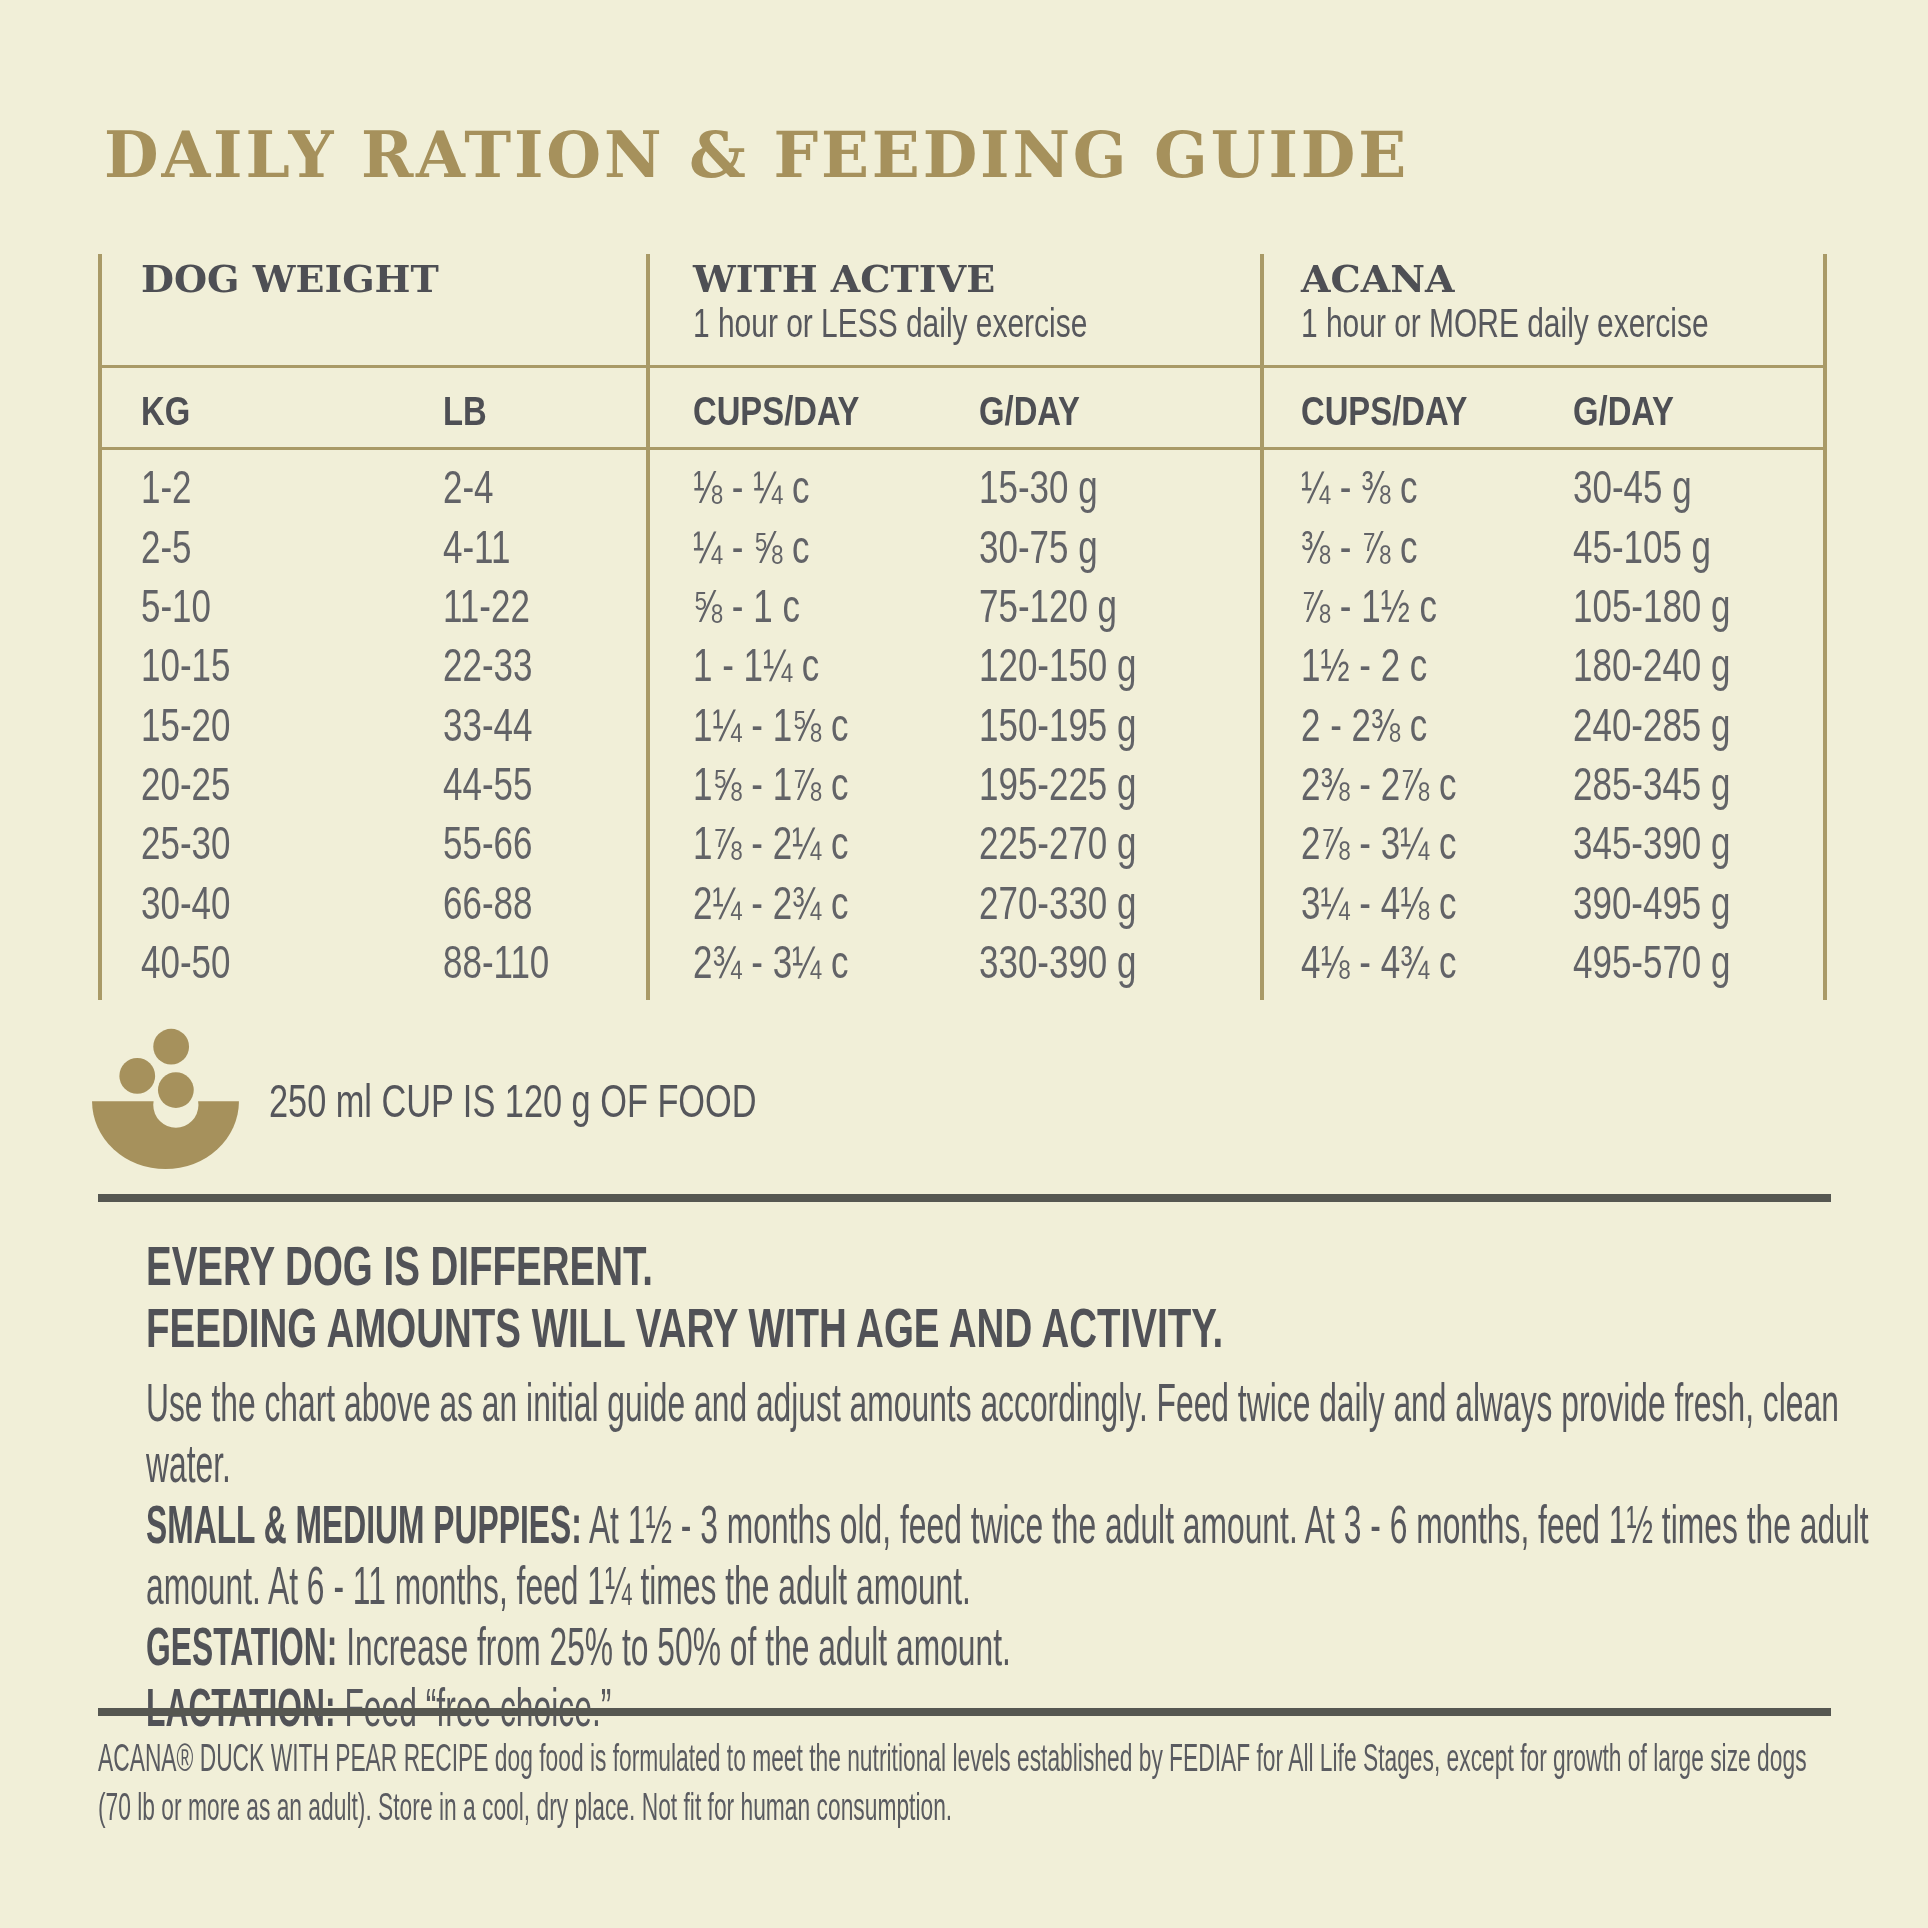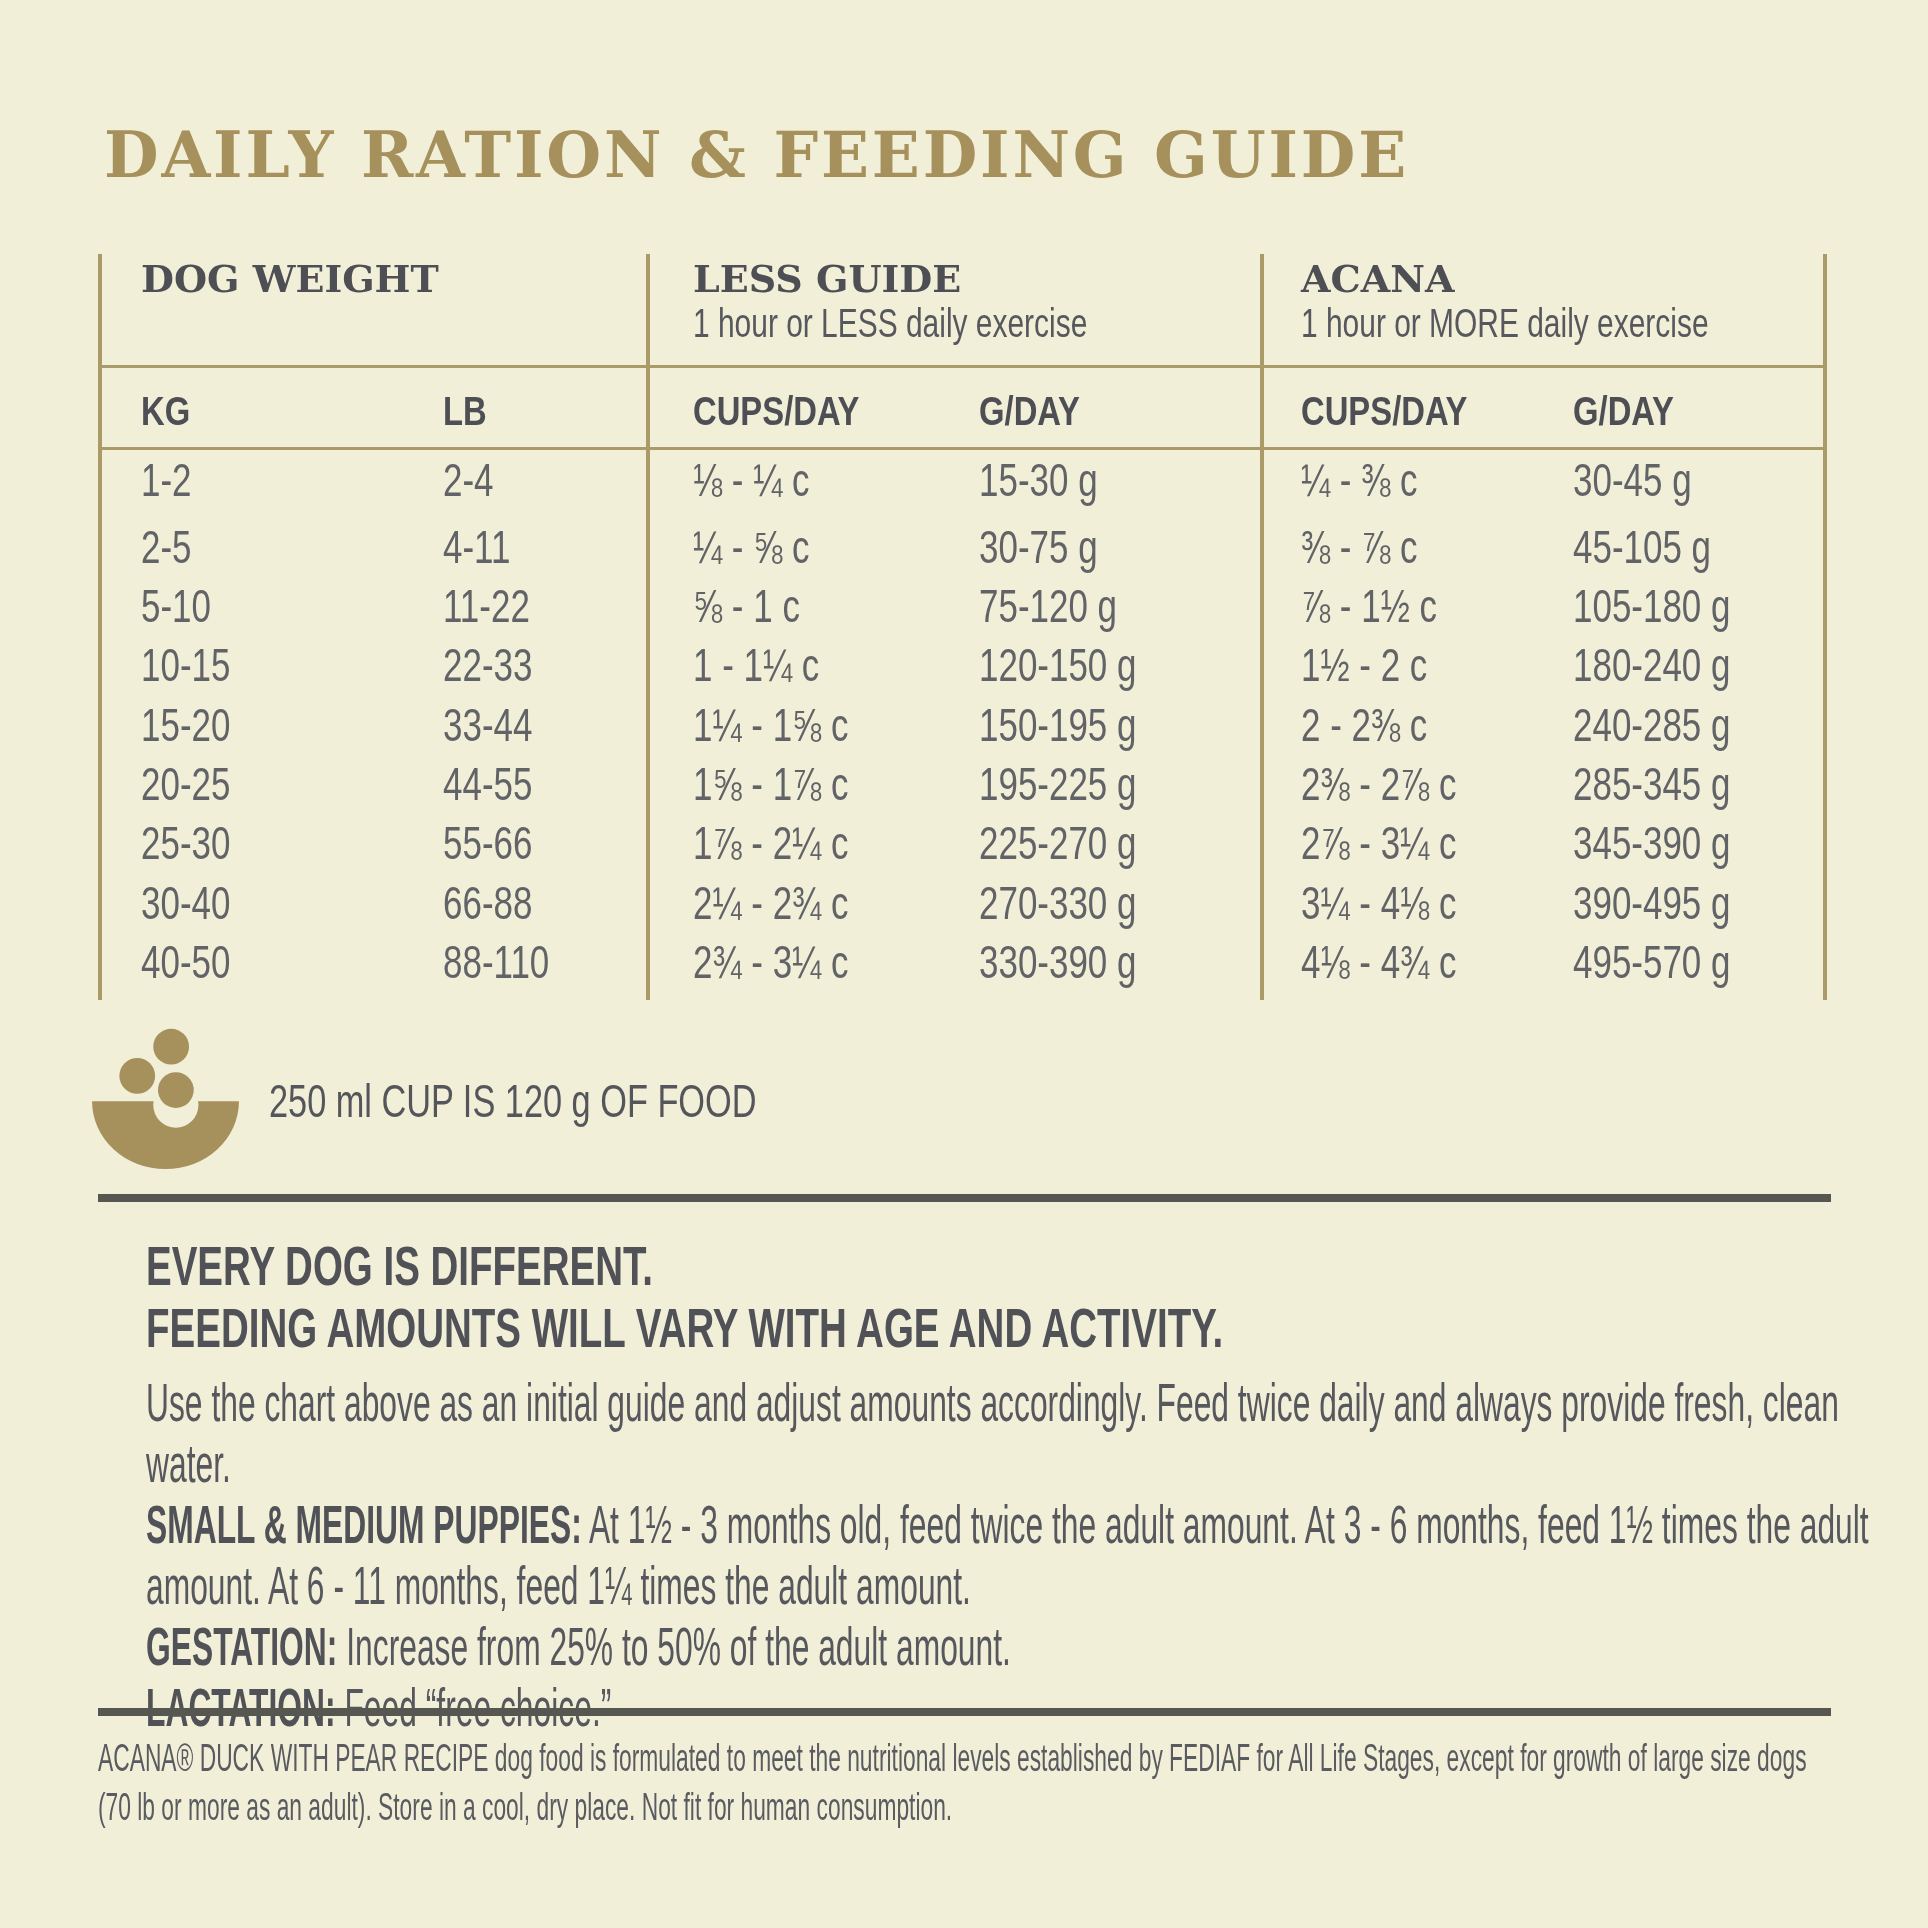--- a/index.html
+++ b/index.html
@@ -70,33 +70,33 @@
 
   <div class="ftable">
     <div class="vline v1"></div>
     <div class="vline v2"></div>
     <div class="vline v3"></div>
     <div class="vline v4"></div>
     <div class="hline h1"></div>
     <div class="hline h2"></div>
 
     <div class="grp g1">DOG WEIGHT</div>
-    <div class="grp g2">LESS GUIDE</div>
+    <div class="grp g2">WITH ACTIVE</div>
     <div class="grp g3">ACANA</div>
     <div class="sub s2">1 hour or LESS daily exercise</div>
     <div class="sub s3">1 hour or MORE daily exercise</div>
 
     <span class="colhead cA">KG</span>
     <span class="colhead cB">LB</span>
     <span class="colhead cC">CUPS/DAY</span>
     <span class="colhead cD">G/DAY</span>
     <span class="colhead cE">CUPS/DAY</span>
     <span class="colhead cF">G/DAY</span>
 
-    <div class="t-row" style="top:197px">
+    <div class="t-row" style="top:204px">
       <span class="cell cA">1-2</span>
       <span class="cell cB">2-4</span>
       <span class="cell cC">⅛ - ¼ c</span>
       <span class="cell cD">15-30 g</span>
       <span class="cell cE">¼ - ⅜ c</span>
       <span class="cell cF">30-45 g</span>
     </div>
     <div class="t-row" style="top:264px">
       <span class="cell cA">2-5</span>
       <span class="cell cB">4-11</span>

